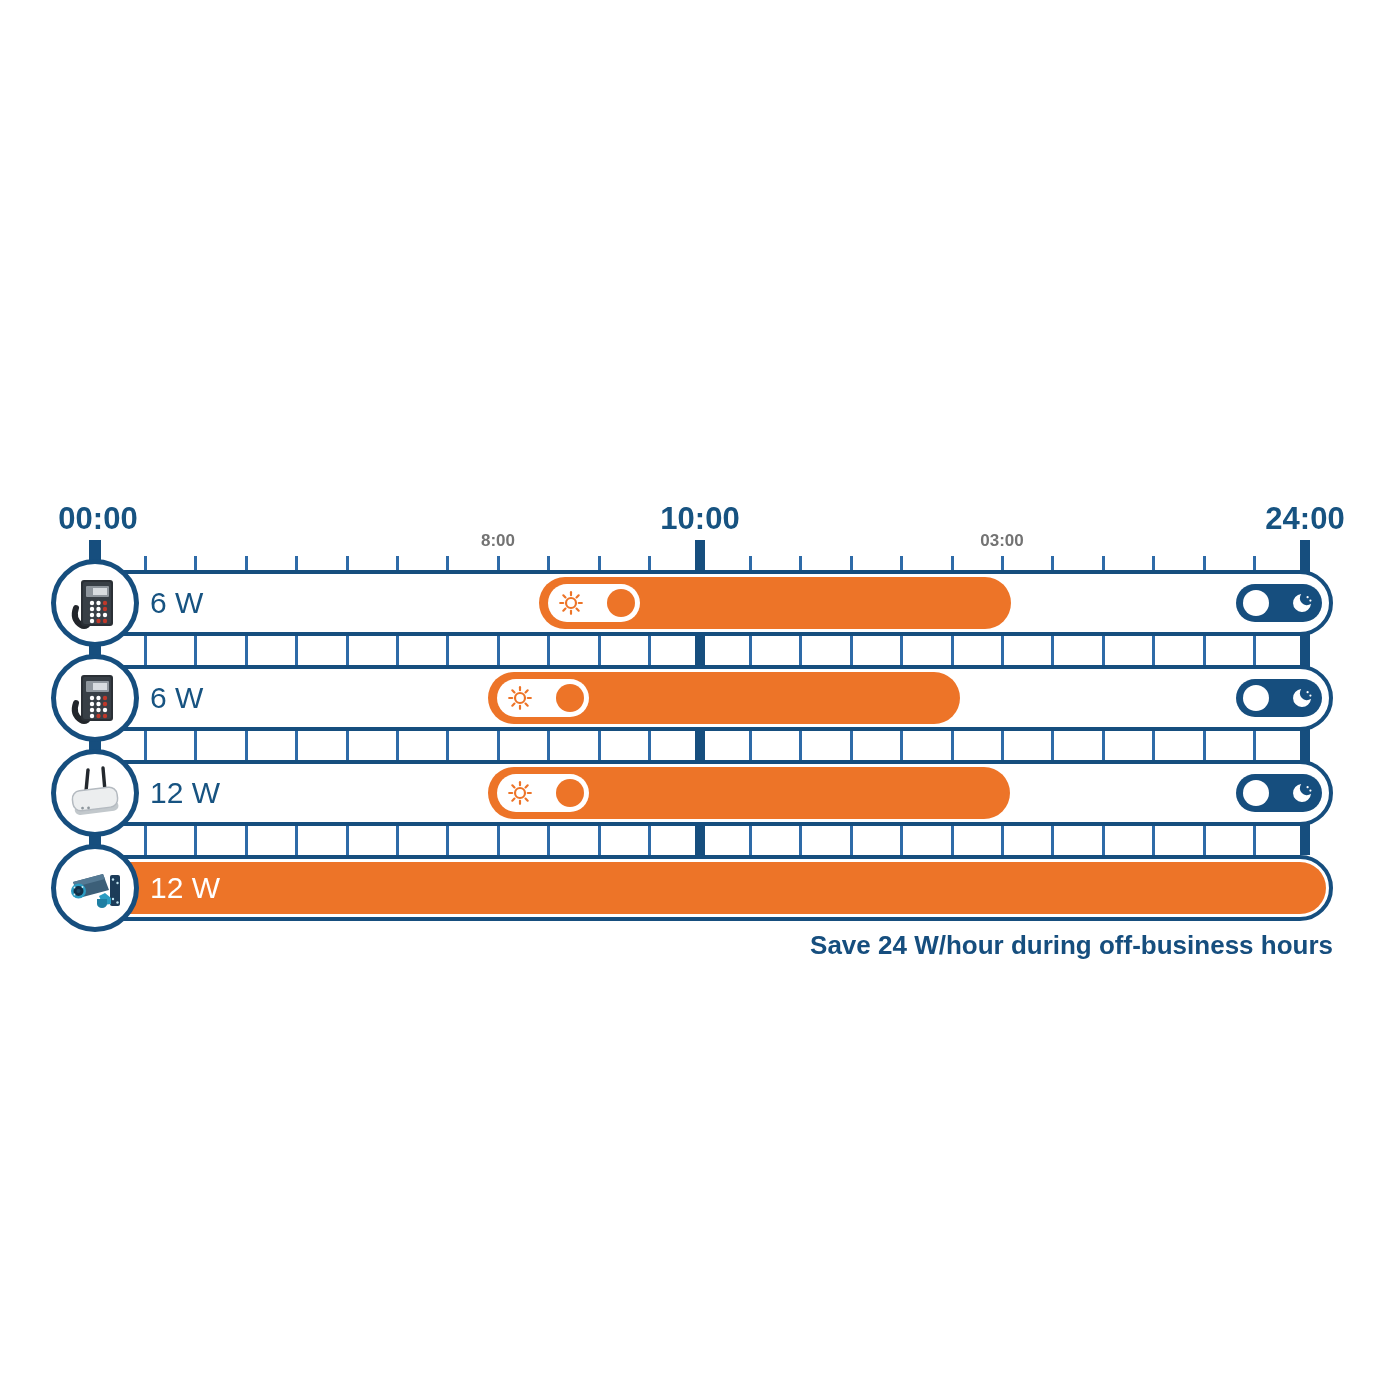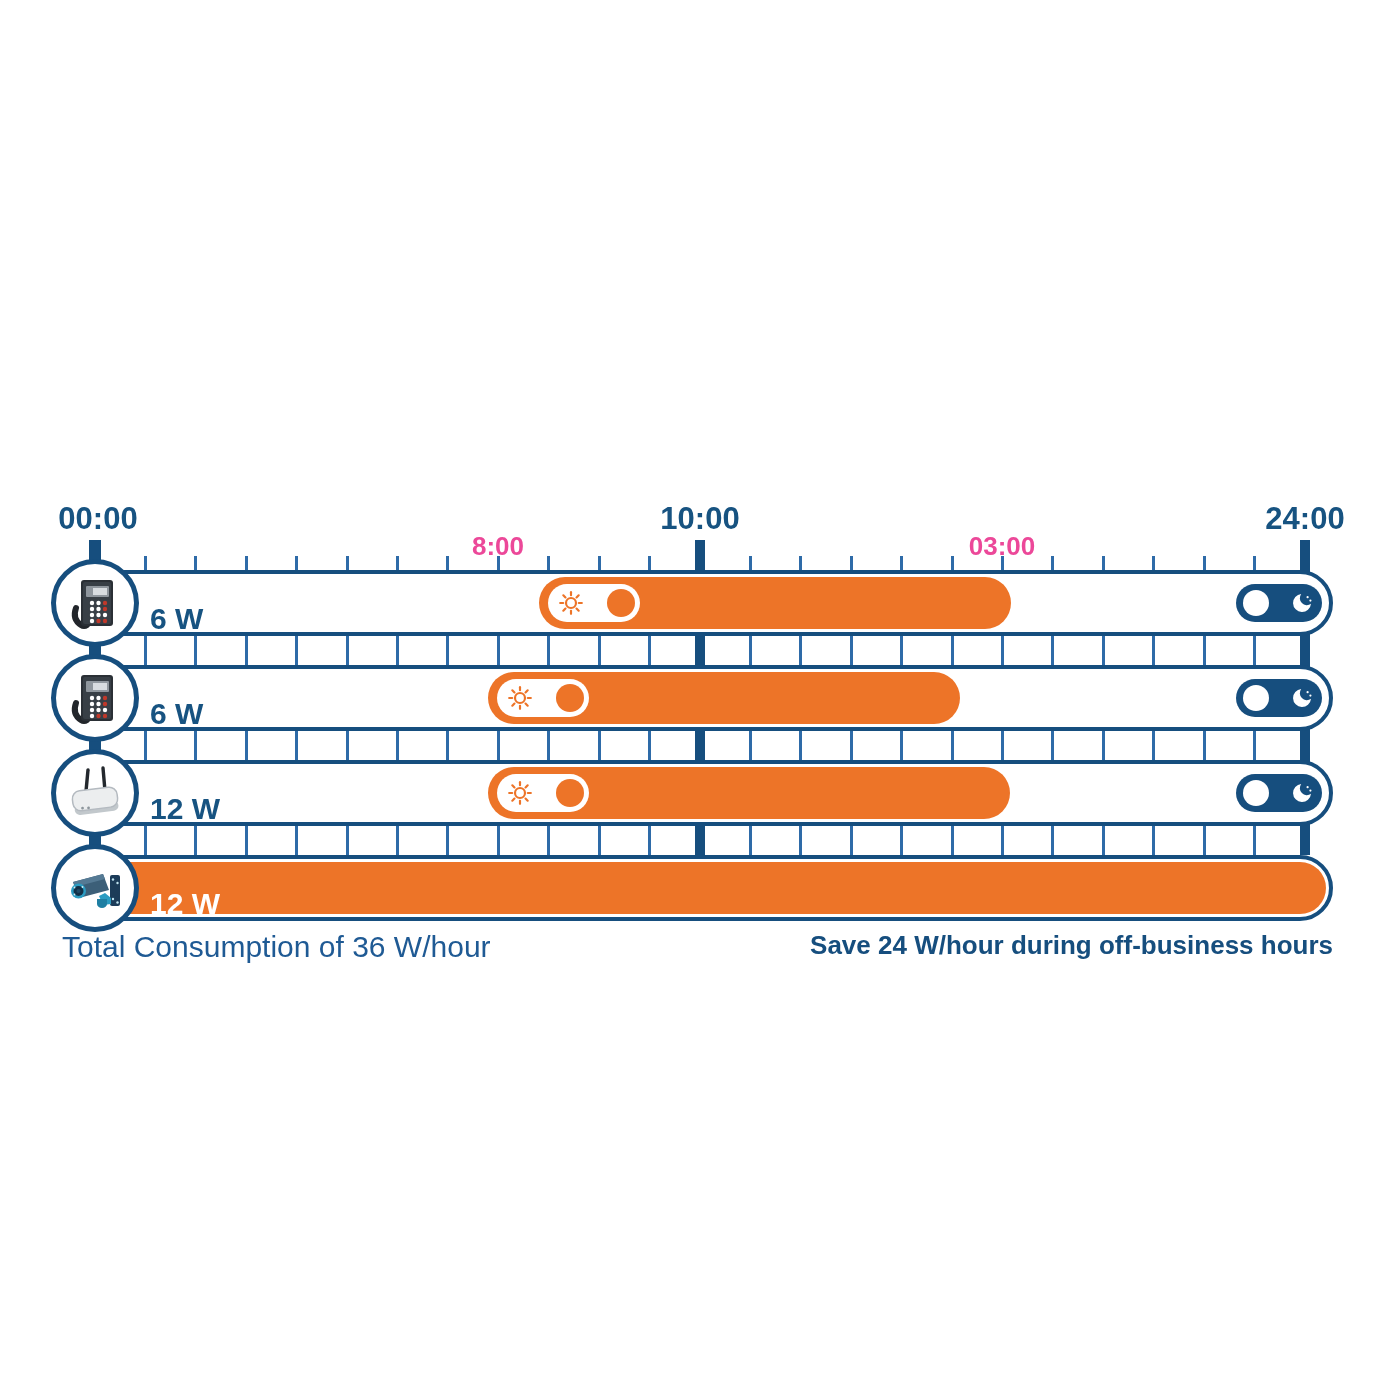--- a/index.html
+++ b/index.html
@@ -11,42 +11,42 @@
   #title{
     top:436px;left:0;width:100%;text-align:center;
     font-size:57px;font-weight:bold;color:#175381;letter-spacing:1px;
   }
   .time-label-major{
     top:501px;transform:translateX(-50%);
     font-size:31px;font-weight:bold;color:#175381;white-space:nowrap;
   }
   .time-label-minor{
     top:531px;transform:translateX(-50%);
-    font-size:26px;font-weight:bold;color:#ec4899;white-space:nowrap;
+    font-size:17px;font-weight:bold;color:#737373;white-space:nowrap;
   }
   .tick{position:absolute;background:#2E6BA8;width:3px;}
   .major-line{position:absolute;background:#164E7E;}
   .row{position:absolute;left:0;width:1400px;height:66px;}
   .track{
     position:absolute;left:70px;top:0;width:1263px;height:66px;
     background:#ffffff;border:4px solid #164E7E;border-radius:36px;
     box-sizing:border-box;z-index:1;
   }
   .bar{
     position:absolute;top:7px;height:52px;border-radius:26px;
     background:#ED7428;z-index:2;
   }
   .badge{
     position:absolute;left:51px;top:-11px;width:88px;height:88px;
     background:#ffffff;border:5px solid #164E7E;border-radius:50%;
     box-sizing:border-box;z-index:5;display:flex;align-items:center;justify-content:center;
   }
   .watts{
-    position:absolute;left:150px;top:16px;height:66px;line-height:66px;
-    font-size:30px;font-weight:bold;color:#175381;z-index:3;white-space:nowrap;
+    position:absolute;left:150px;top:0;height:66px;line-height:66px;
+    font-size:30px;font-weight:normal;color:#175381;z-index:3;white-space:nowrap;
   }
   .watts.on-bar{color:#ffffff;}
   .toggle-day{
     position:absolute;top:7px;width:92px;height:38px;border-radius:19px;
     background:#ffffff;display:flex;align-items:center;justify-content:space-between;
     padding:0 5px 0 10px;box-sizing:border-box;z-index:3;
   }
   .toggle-day .knob{width:28px;height:28px;border-radius:50%;background:#ED7428;}
   .toggle-night{
     position:absolute;left:1236px;top:14px;width:86px;height:38px;border-radius:19px;
@@ -353,15 +353,14 @@
               <circle cx="11.5" cy="31" r="2" fill="#1d4a66"></circle>
               <circle cx="7.5" cy="27.5" r="0.9" fill="#d7f0f8"></circle>
               <circle cx="15.5" cy="27" r="0.9" fill="#d7f0f8"></circle>
               <circle cx="7.5" cy="34.5" r="0.9" fill="#d7f0f8"></circle>
             </svg>
           </span>
         </div>
       </div>
     </div>
 
-  <div id="footer-left" class="abs">Total Consumption of 36 W/hour</div>
   <div id="footer-right" class="abs">Save 24 W/hour during off-business hours</div>
 </div>
 
 </body></html>

